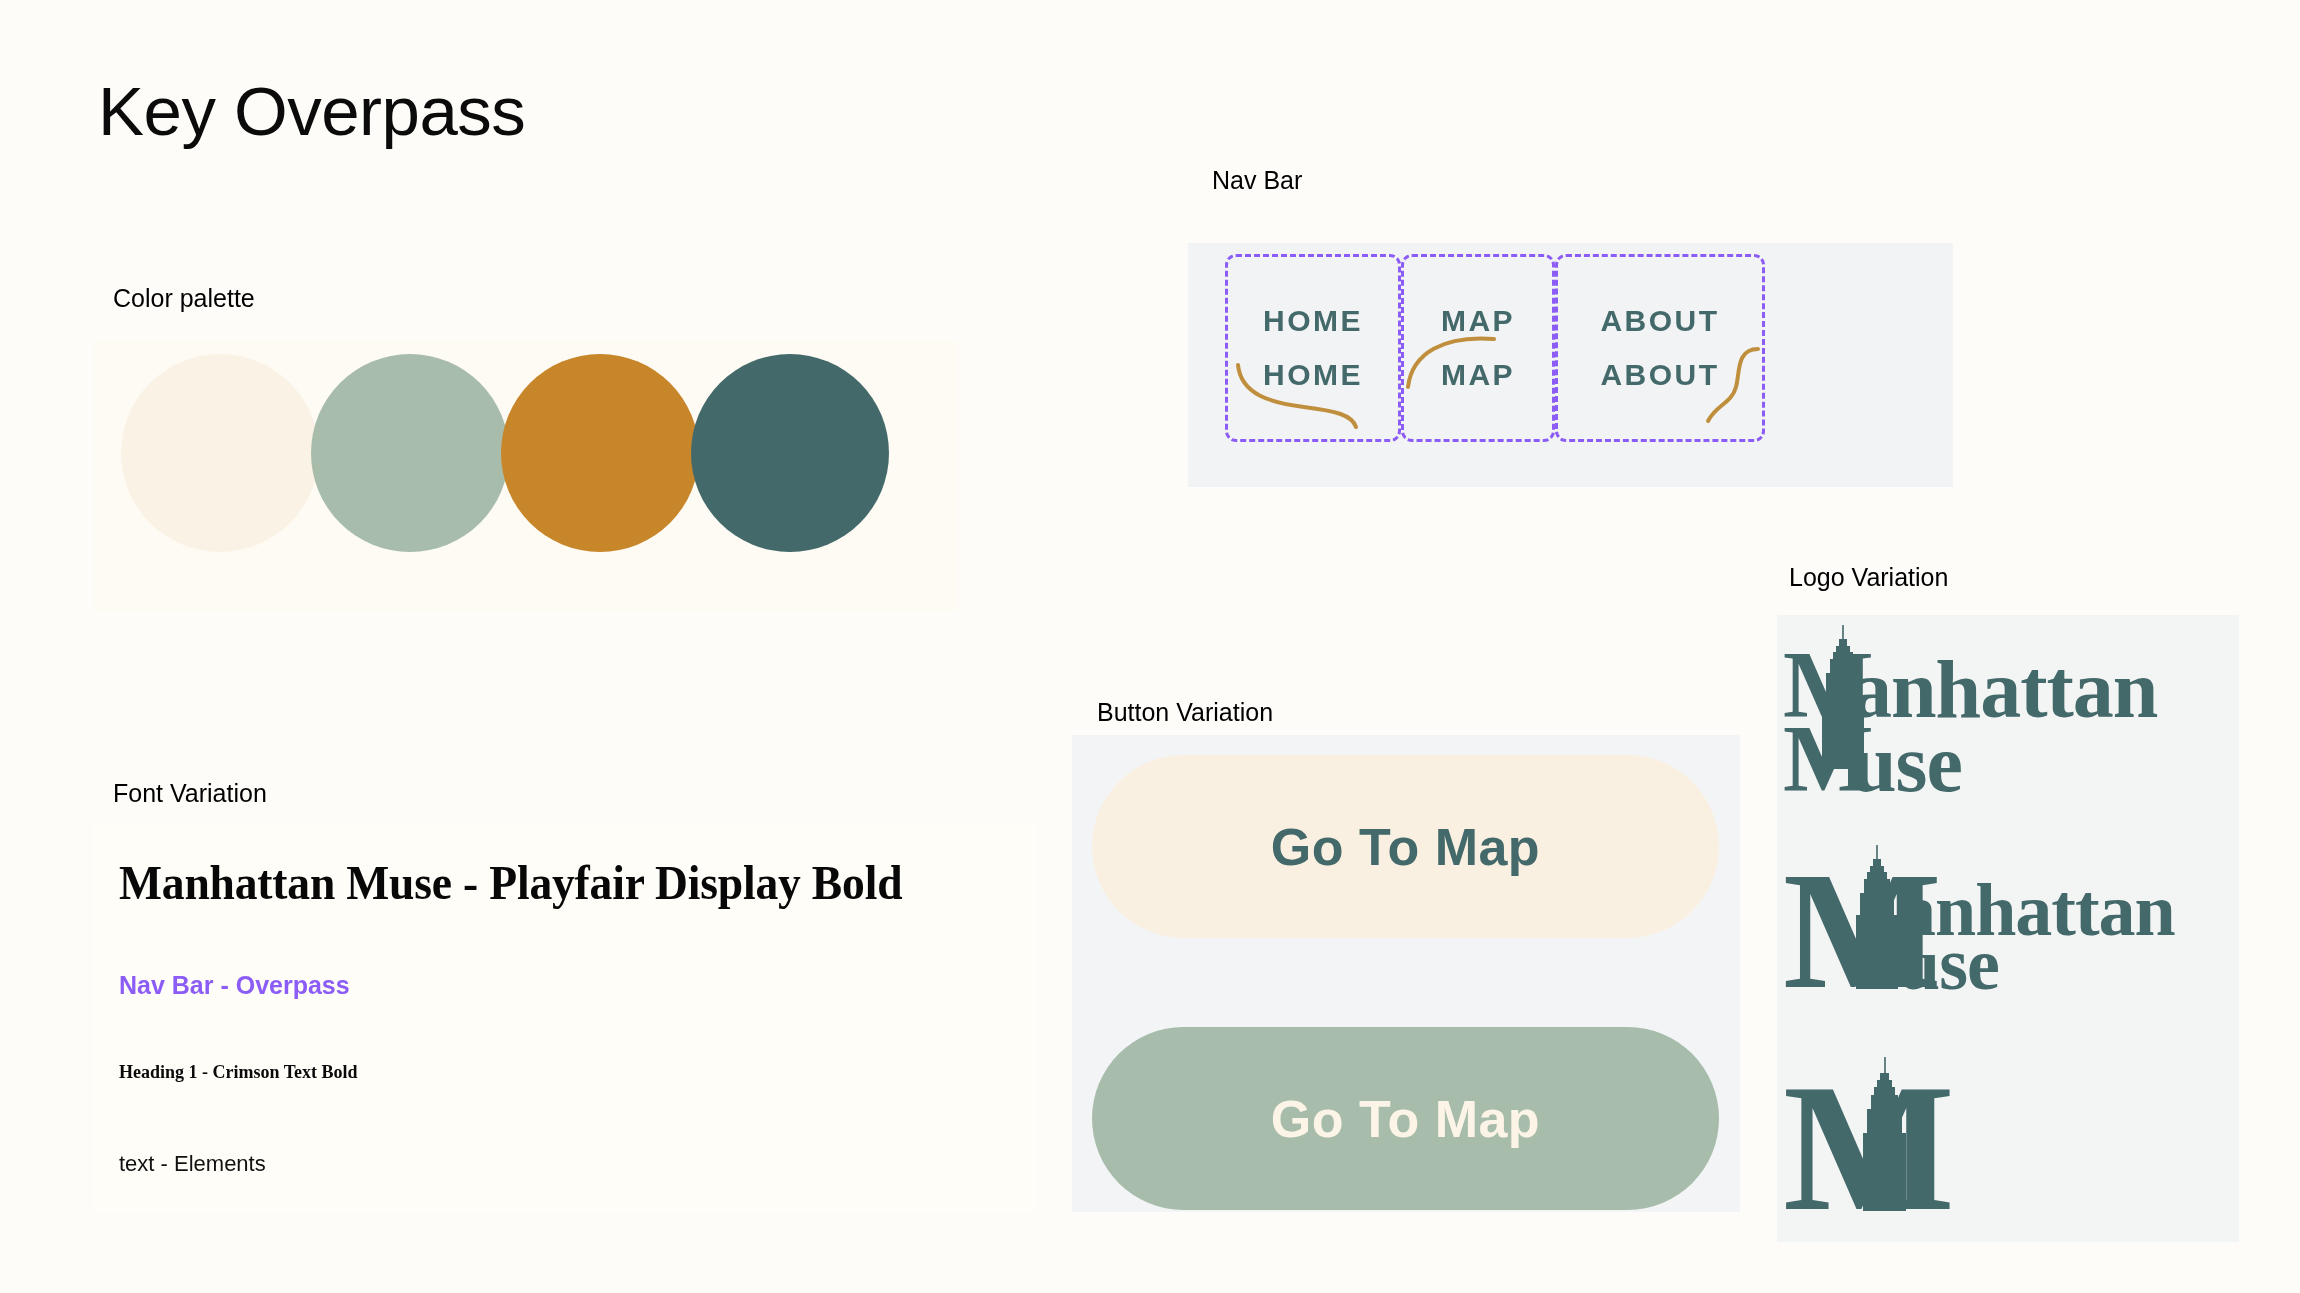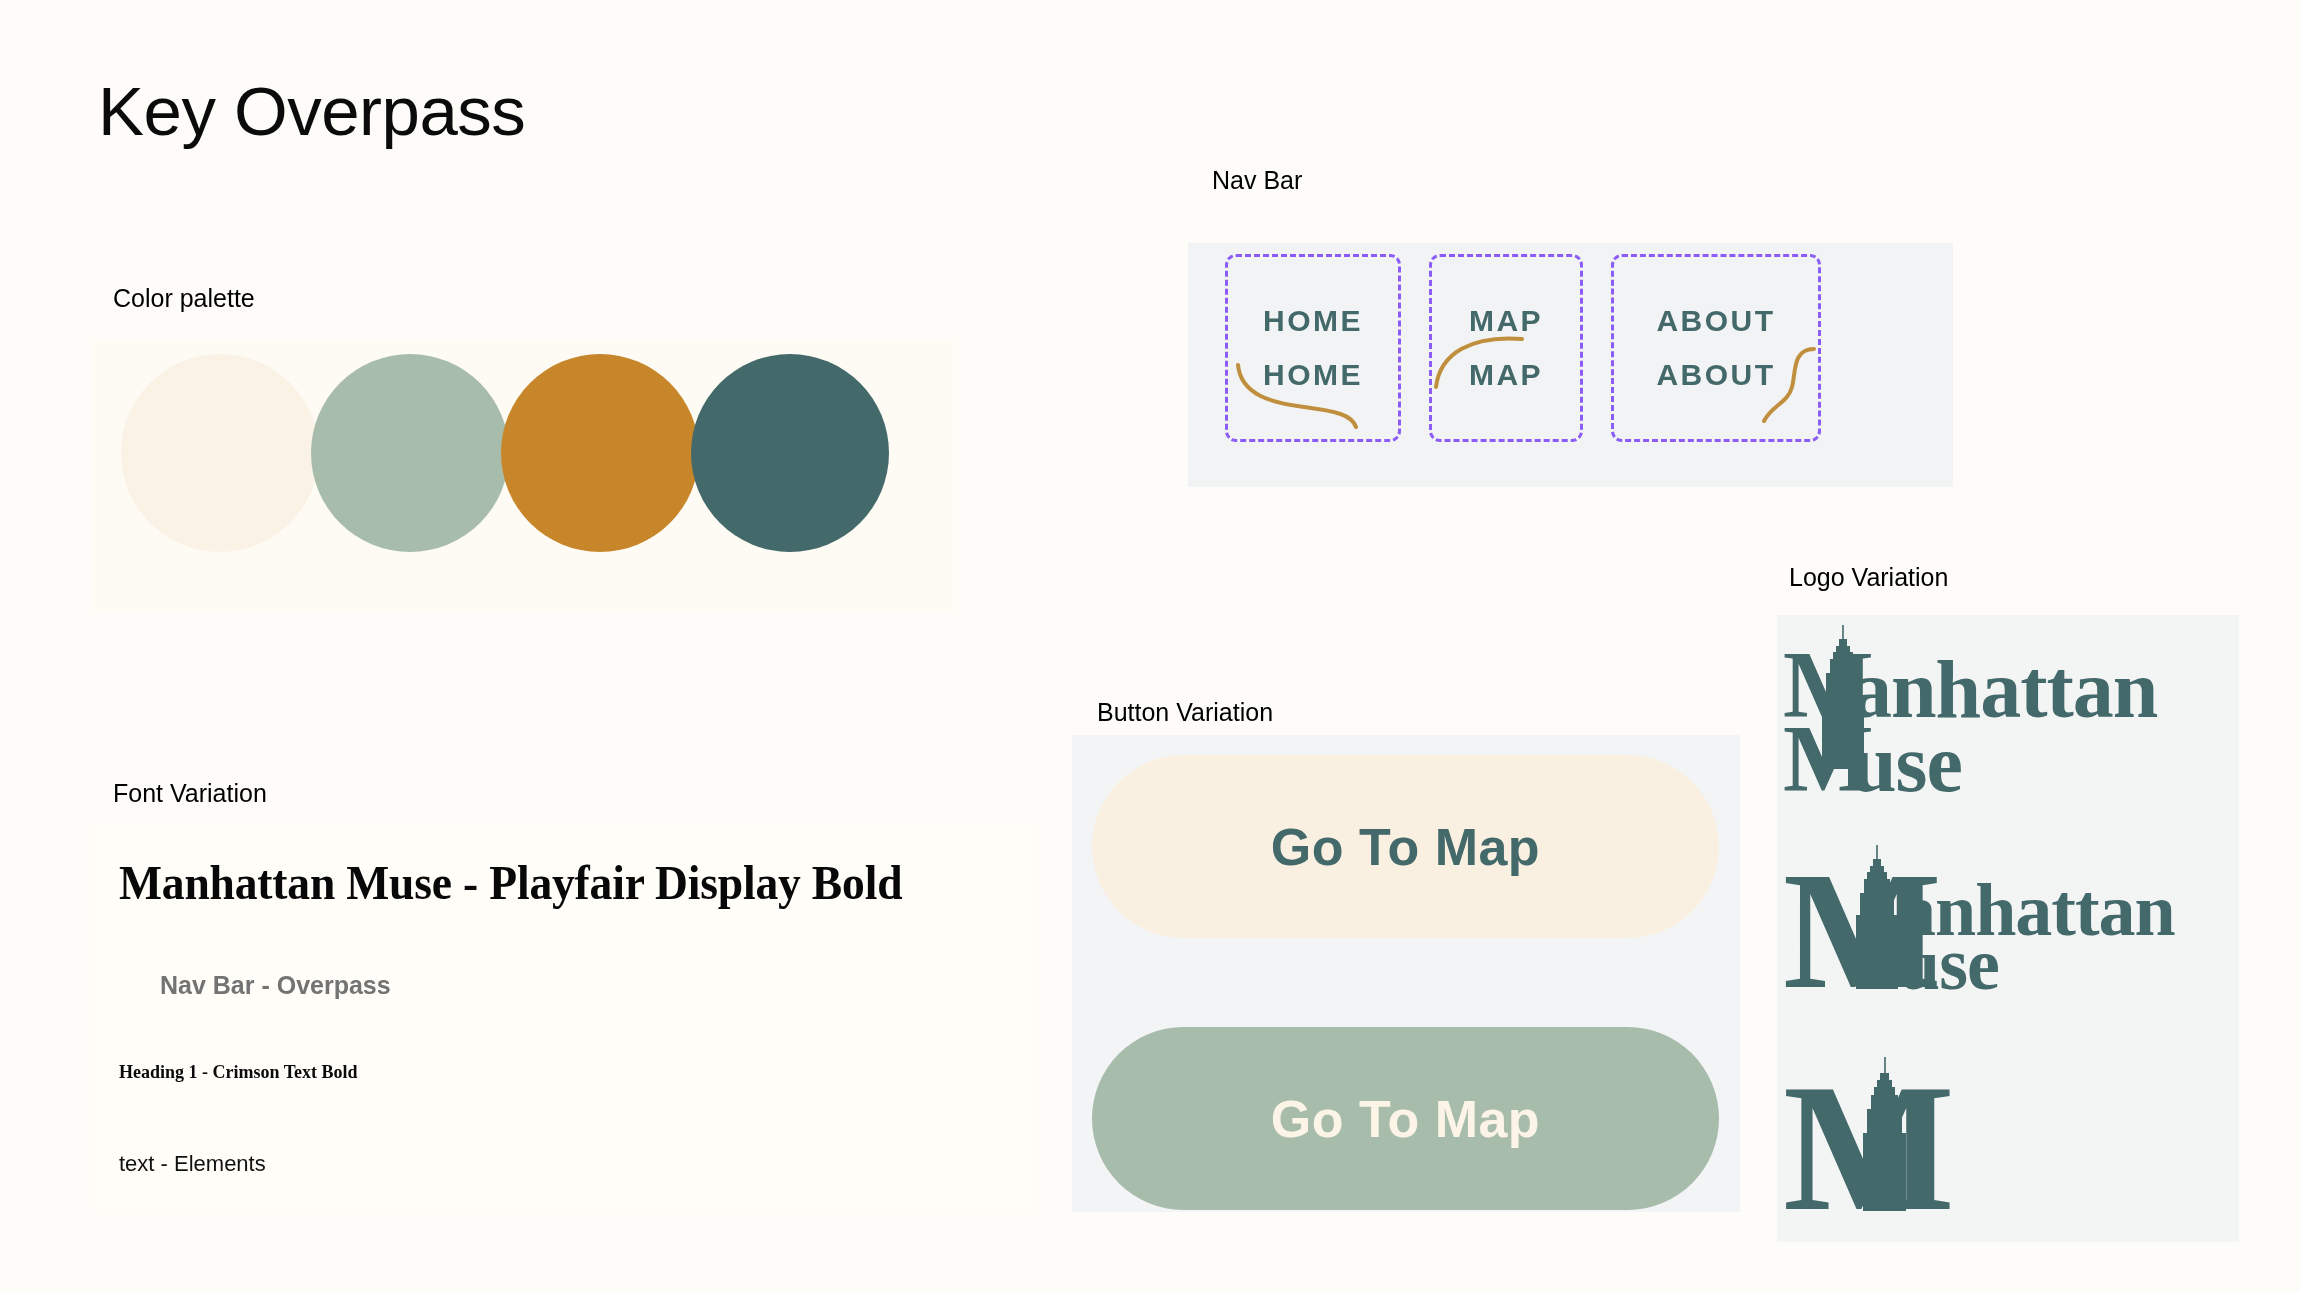--- a/index.html
+++ b/index.html
@@ -84,23 +84,22 @@
     transform: scaleX(0.93);
     transform-origin: left center;
   }
   .font-sample-navbar {
     position: absolute;
     left: 26px;
     top: 147px;
     font-family: "Liberation Sans", sans-serif;
     font-weight: 700;
     font-size: 25px;
-    color: #737373;
-    white-space: nowrap;
-    margin-left: 41px;
+    color: #8b5cf6;
+    white-space: nowrap;
   }
   .font-sample-heading {
     position: absolute;
     left: 26px;
     top: 238px;
     font-family: "Liberation Serif", serif;
     font-weight: 700;
     font-size: 18px;
     color: #0A0A0A;
     white-space: nowrap;
@@ -126,21 +125,20 @@
     top: 243px;
     width: 765px;
     height: 244px;
     background: #F2F3F4;
   }
   .nav-items {
     position: absolute;
     left: 37px;
     top: 11px;
     display: flex;
-    gap: 28px;
     justify-content: space-between;
   }
   .nav-box {
     border: 3px dashed #8B5CF6;
     border-radius: 11px;
     height: 188px;
     box-sizing: border-box;
     position: relative;
     display: flex;
     flex-direction: column;

